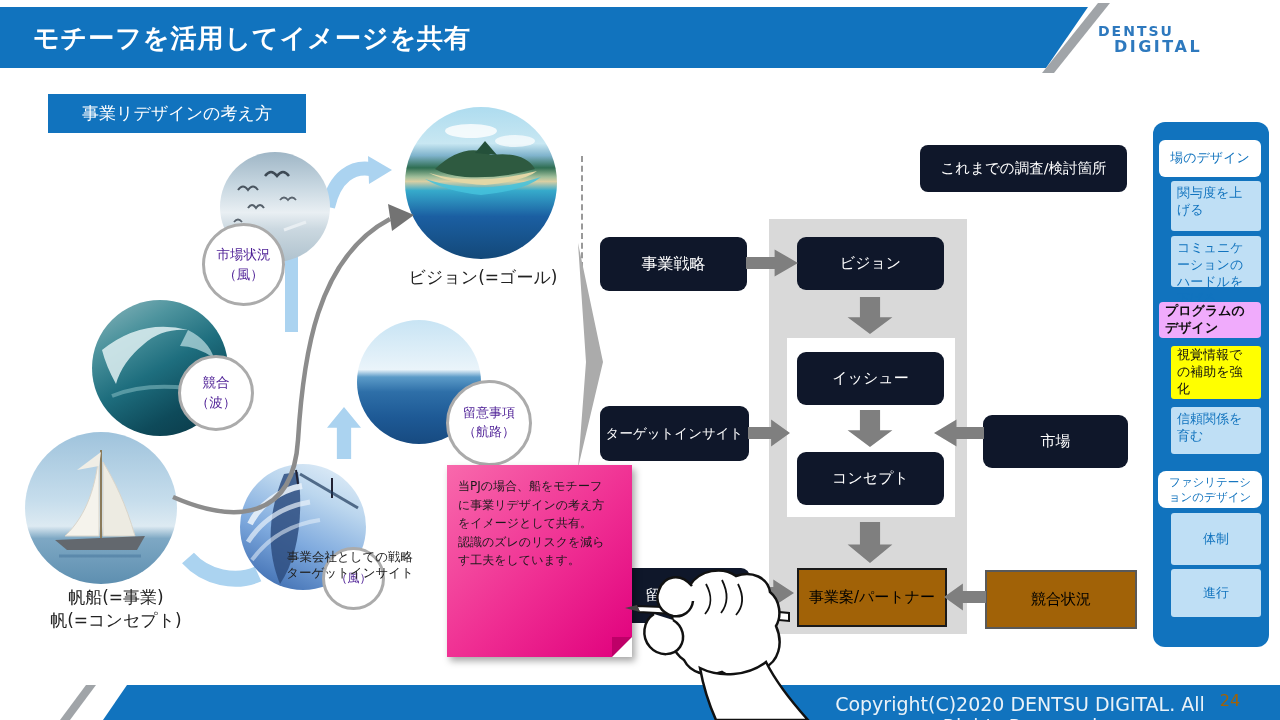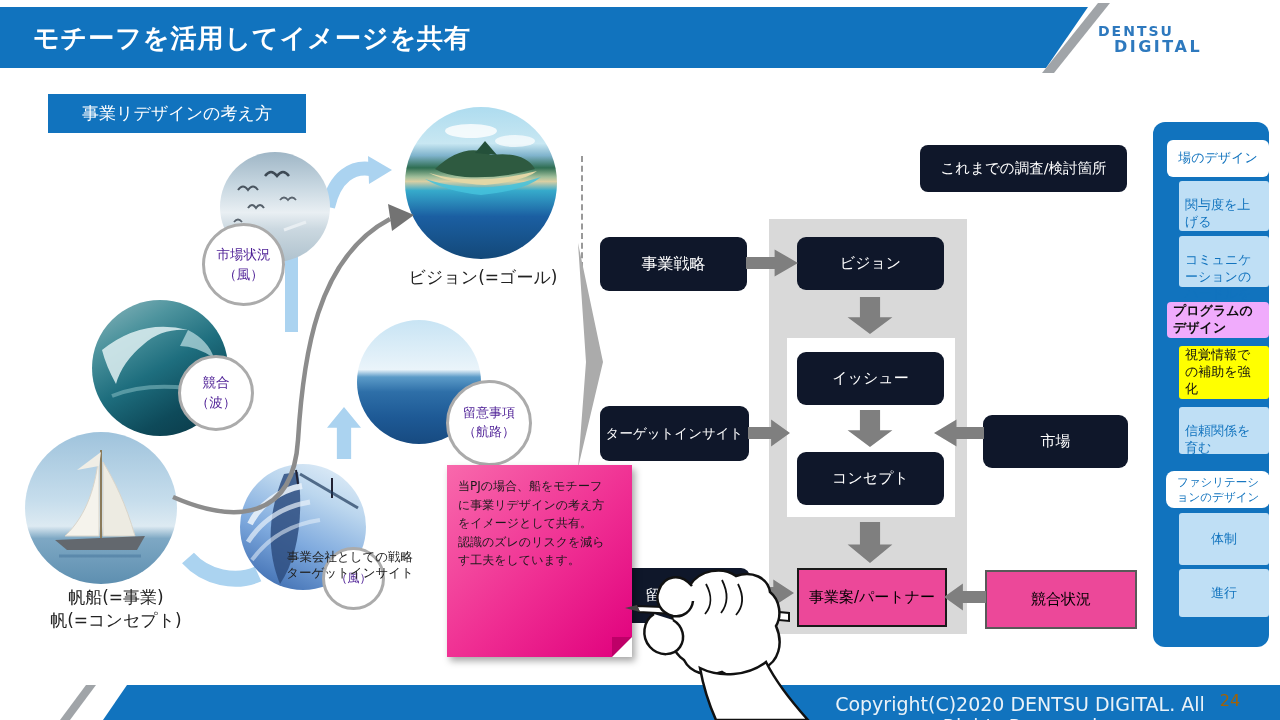--- a/index.html
+++ b/index.html
@@ -54,42 +54,42 @@
   
   .lb{background:#ABD3F0;position:absolute;z-index:1;}
   .lb-up{clip-path:polygon(50% 0,100% 40%,71% 40%,71% 100%,29% 100%,29% 40%,0 40%);}
 
   
   .dash-line{position:absolute;left:581px;top:156px;height:112px;border-left:2px dashed #999;z-index:5;}
   .gray-panel{position:absolute;left:769px;top:219px;width:198px;height:415px;background:#D9D9D9;z-index:9;}
   .white-panel{position:absolute;left:787px;top:338px;width:168px;height:179px;background:#fff;z-index:10;}
   .box-cyan{position:absolute;background:#0f172a;border-radius:9px;color:#fff;display:flex;
     align-items:center;justify-content:center;z-index:11;text-align:center;}
-  .box-white{position:absolute;background:#ec4899;color:#000;display:flex;align-items:center;
+  .box-white{position:absolute;background:#a16207;color:#000;display:flex;align-items:center;
     justify-content:center;z-index:11;text-align:center;}
   .arrow-r{position:absolute;background:#7F7F7F;z-index:12;
     clip-path:polygon(0 32%,55% 32%,55% 10%,100% 50%,55% 90%,55% 68%,0 68%);}
   .arrow-l{position:absolute;background:#7F7F7F;z-index:12;
     clip-path:polygon(100% 32%,45% 32%,45% 10%,0 50%,45% 90%,45% 68%,100% 68%);}
   .arrow-d{position:absolute;background:#7F7F7F;z-index:12;
     clip-path:polygon(32% 0,68% 0,68% 55%,90% 55%,50% 100%,10% 55%,32% 55%);}
 
   
   .sticky{position:absolute;left:447px;top:465px;width:185px;height:192px;z-index:30;
     background:linear-gradient(135deg,#F869AC 0%,#EF2D92 55%,#E0007D 100%);
     box-shadow:3px 4px 7px rgba(0,0,0,0.35);}
   .sticky-text{padding:12px 9px 0 11px;font-size:12px;color:#1a1a1a;line-height:1.55;
     white-space:pre-line;}
   .sticky-fold{position:absolute;right:0;bottom:0;width:0;height:0;
     border-left:20px solid #BE0068;border-bottom:20px solid #fff;}
 
   
   .sidebar{position:absolute;left:1153px;top:122px;width:116px;height:525px;background:#1173BE;
     border-radius:12px;z-index:10;}
-  .sb{position:absolute;font-size:13px;line-height:1.3;display:flex;padding:16px 6px;box-sizing:border-box;margin-left:8px;}
+  .sb{position:absolute;font-size:13px;line-height:1.3;display:flex;padding:4px 6px;box-sizing:border-box;}
   .sb-white{background:#fff;border-radius:6px;color:#1173BE;align-items:center;justify-content:center;text-align:center;}
   .sb-light{background:#BFDFF5;border-radius:3px;color:#1173BE;align-items:flex-start;}
   .sb-center{align-items:center;justify-content:center;text-align:center;}
   .sb-yellow{background:#FFFF00;border-radius:3px;color:#111;align-items:center;}
   .sb-black{background:#f0abfc;border-radius:4px;color:#111;font-weight:bold;align-items:center;}
 
   .hand-svg{position:absolute;left:570px;top:540px;z-index:40;}
   .motif-svg{position:absolute;left:0;top:0;z-index:3;}
   .motif-svg-under{position:absolute;left:0;top:0;z-index:1;}
   .chevron-svg{position:absolute;left:0;top:0;z-index:5;}

